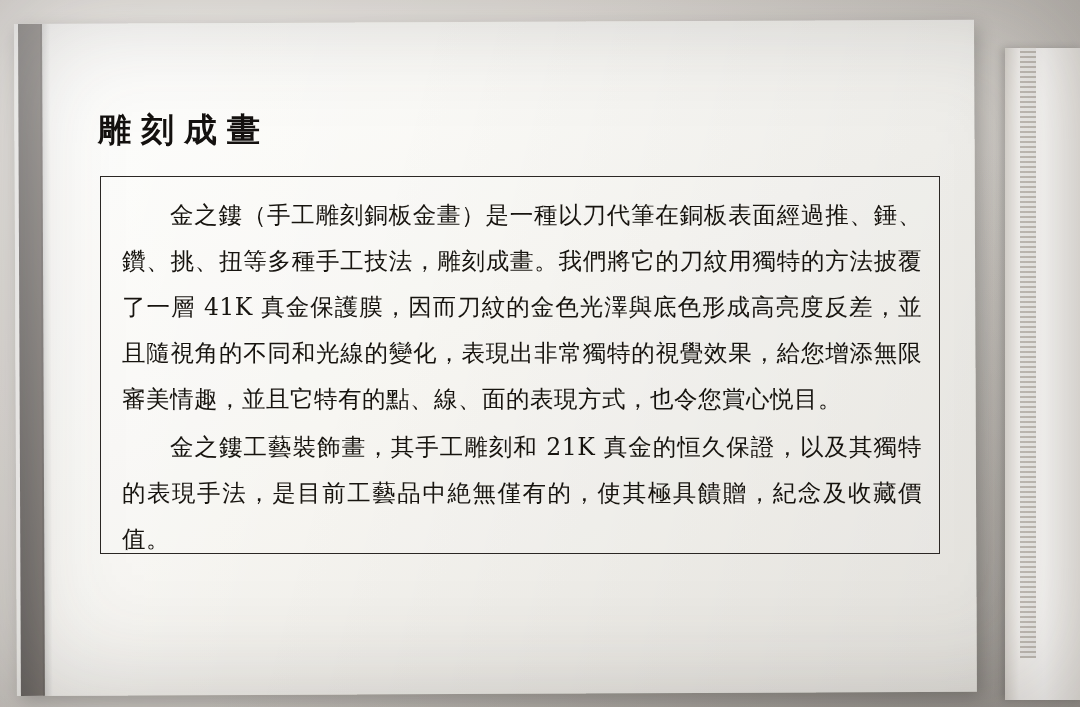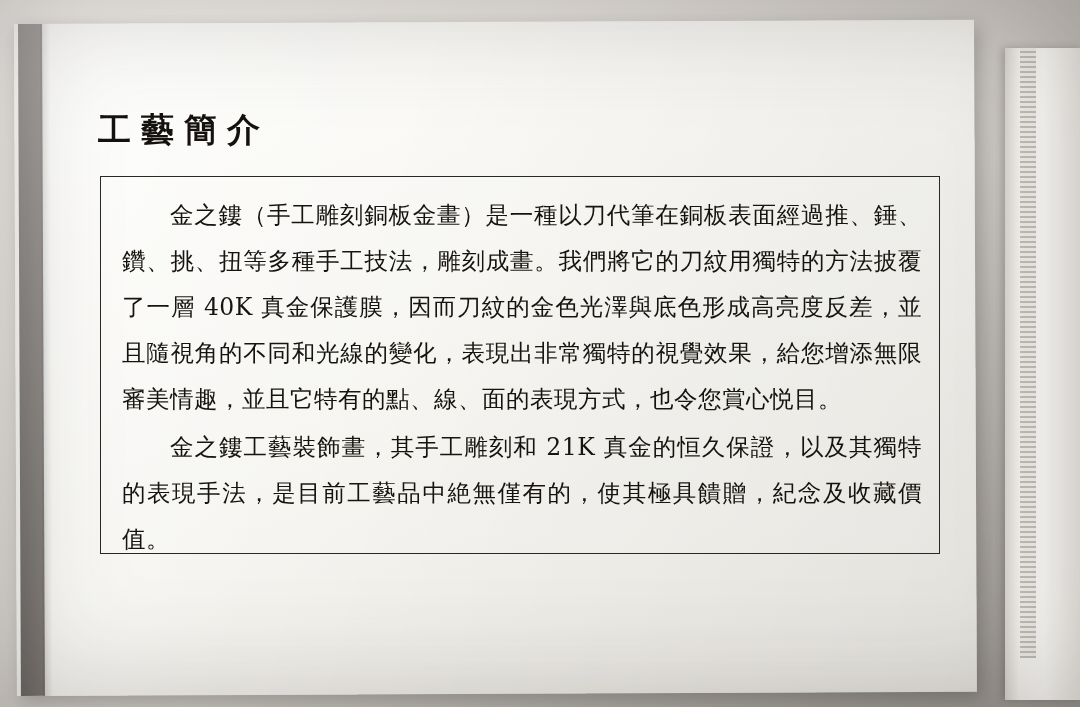--- a/index.html
+++ b/index.html
@@ -158,23 +158,23 @@
   <div class="right-page"></div>
   <div class="right-page-binding"></div>
 
   <div class="page">
     <div class="spine"></div>
     <div class="spine-hl"></div>
 
     <div class="page-sheen"></div>
   </div>
 
-  <div class="heading">工藝簡介</div>
+  <div class="heading">雕刻成畫</div>
 
   <div class="textbox"></div>
 
   <div class="body-text">
-    <p>金之鏤（手工雕刻銅板金畫）是一種以刀代筆在銅板表面經過推、錘、鑽、挑、扭等多種手工技法，雕刻成畫。我們將它的刀紋用獨特的方法披覆了一層 40K 真金保護膜，因而刀紋的金色光澤與底色形成高亮度反差，並且隨視角的不同和光線的變化，表現出非常獨特的視覺效果，給您增添無限審美情趣，並且它特有的點、線、面的表現方式，也令您賞心悦目。</p>
+    <p>金之鏤（手工雕刻銅板金畫）是一種以刀代筆在銅板表面經過推、錘、鑽、挑、扭等多種手工技法，雕刻成畫。我們將它的刀紋用獨特的方法披覆了一層 41K 真金保護膜，因而刀紋的金色光澤與底色形成高亮度反差，並且隨視角的不同和光線的變化，表現出非常獨特的視覺效果，給您增添無限審美情趣，並且它特有的點、線、面的表現方式，也令您賞心悦目。</p>
     <p>金之鏤工藝裝飾畫，其手工雕刻和 21K 真金的恒久保證，以及其獨特的表現手法，是目前工藝品中絶無僅有的，使其極具饋贈，紀念及收藏價值。</p>
   </div>
 
   <div class="vignette"></div>
 </div>
 
 </body></html>

